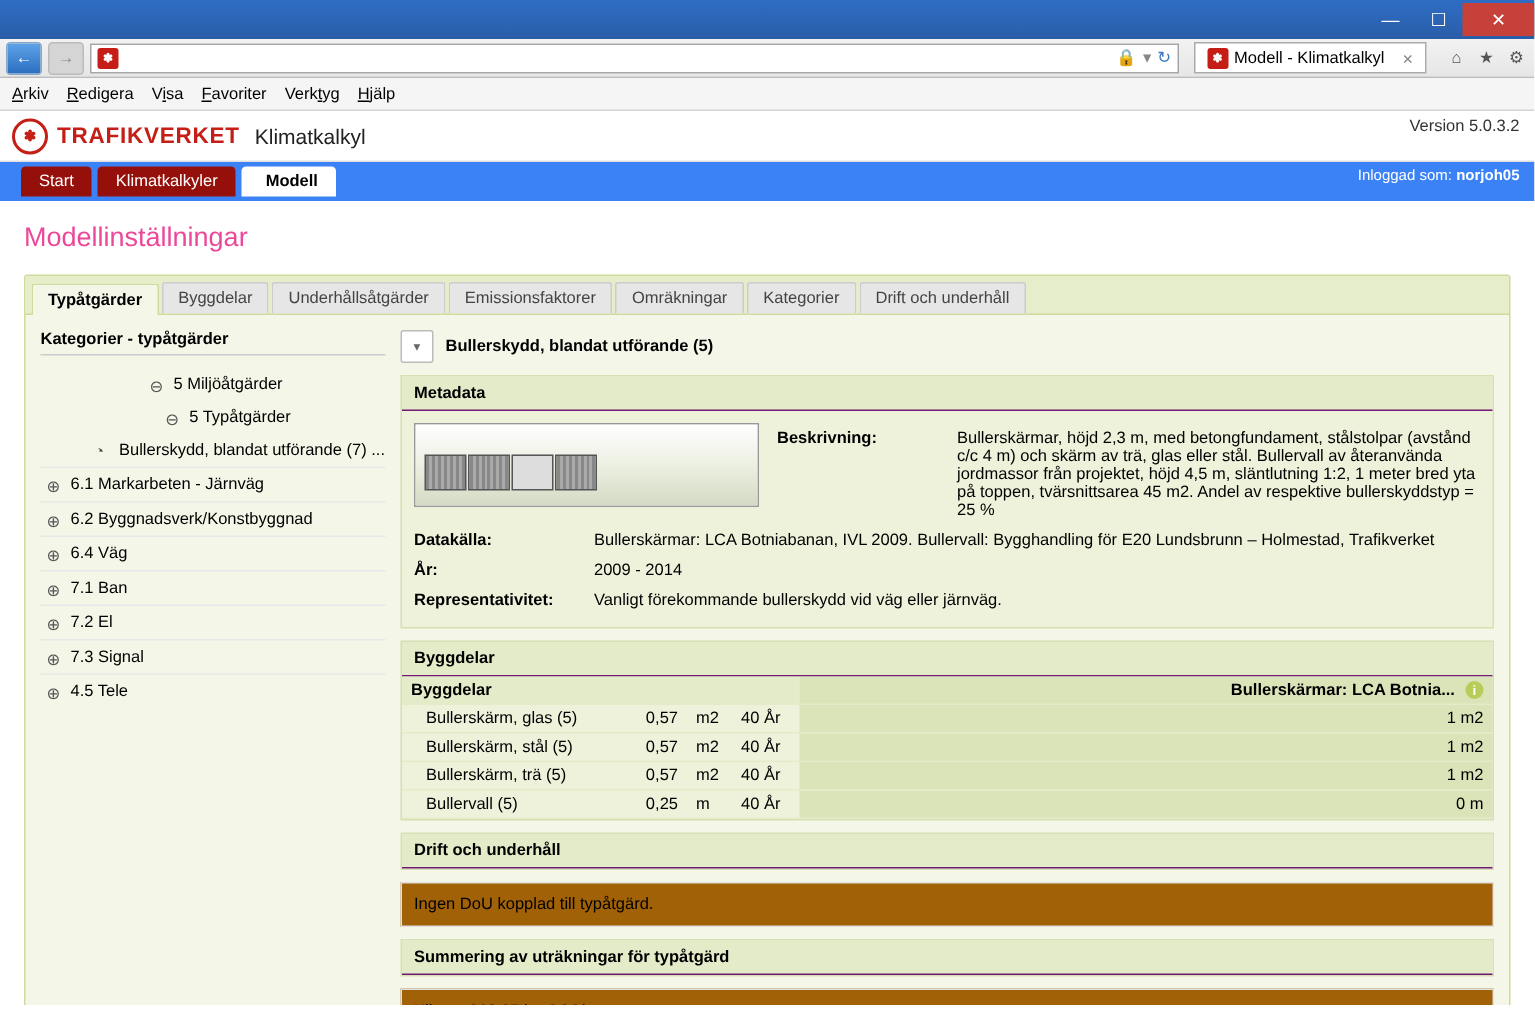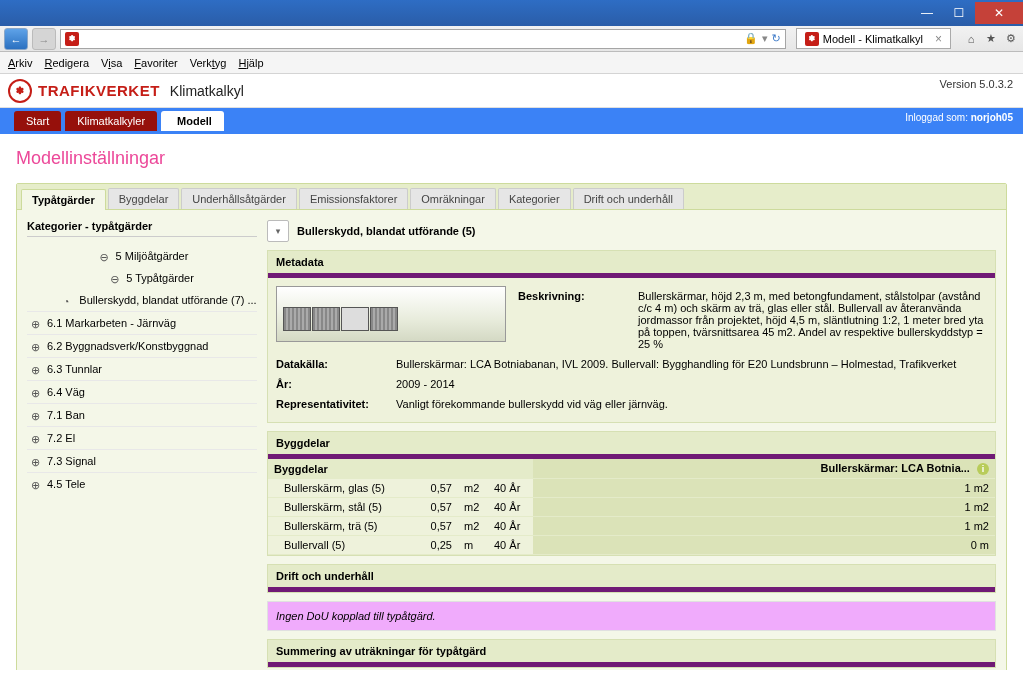--- a/index.html
+++ b/index.html
@@ -47,37 +47,37 @@
 .tree-children { margin-left:16px; }
 .bullet { width:10px; height:10px; display:inline-block; }
 .bullet.plus::before { content:"⊕"; font-size:11px; color:#555; }
 .bullet.minus::before { content:"⊖"; font-size:11px; color:#555; }
 .bullet.leaf::before { content:"◔"; font-size:10px; color:#555; }
 .right-col { flex:1; padding:10px 10px 10px 0; }
 .right-head { display:flex; align-items:center; gap:8px; margin-bottom:8px; }
 .dd-btn { width:22px; height:22px; border:1px solid #bbb; background:#fff; border-radius:2px; display:flex; align-items:center; justify-content:center; font-size:9px; color:#666; }
 .right-head h2 { font-size:11px; font-weight:bold; }
 .section { border:1px solid #d6e0b3; background:#eef2db; margin-bottom:8px; }
-.section-h { padding:5px 8px; font-weight:bold; font-size:11px; background:#e4ebc9; border-bottom:5px solid #701a75; }
+.section-h { padding:5px 8px; font-weight:bold; font-size:11px; background:#e4ebc9; border-bottom:1px solid #701a75; }
 .section-body { padding:8px; font-size:11px; }
 .meta-row { display:flex; padding:4px 0; }
 .meta-row .mlabel { width:120px; font-weight:bold; }
 .meta-row .mval { flex:1; }
 .sketch { width:230px; height:56px; border:1px solid #999; background:#fff; margin-right:12px; position:relative; overflow:hidden; float:left; }
 .sketch .sky { position:absolute; inset:0; background:linear-gradient(#fff,#e8ecdc 60%, #d4d9c4); }
 .sketch .wall { position:absolute; left:6px; bottom:10px; display:flex; gap:1px; }
 .sketch .wall div { width:28px; height:24px; border:1px solid #555; background:repeating-linear-gradient(90deg,#888,#888 2px,#aaa 2px,#aaa 4px); }
 .sketch .wall div:nth-child(3){ background:#ddd; }
 .byggtable { width:100%; border-collapse:collapse; font-size:11px; }
 .byggtable th, .byggtable td { padding:3px 6px; text-align:left; border-bottom:1px solid #e4ebc9; }
 .byggtable th { font-weight:bold; background:#e4ebc9; }
 .byggtable .hcol2 { background:#dbe3b8; }
 .byggtable td.right { text-align:right; }
 .info-i { display:inline-block; width:12px; height:12px; border-radius:50%; background:#b8cc5a; color:#fff; text-align:center; font-size:9px; line-height:12px; margin-left:4px; }
-.plain { background:#f0abfc; border:1px solid #e0e0e0; padding:8px; font-size:11px; margin-bottom:8px;font-style:italic; }
+.plain { background:#a16207; border:1px solid #e0e0e0; padding:8px; font-size:11px; margin-bottom:8px; }
 .scroll-container { height:536px; overflow-y:auto; }
 </style>
 </head>
 <body>
 
 <div class="titlebar">
   <div class="winbtns">
     <div class="winbtn">—</div>
     <div class="winbtn">☐</div>
     <div class="winbtn close">✕</div>
@@ -173,24 +173,20 @@
                   </div>
                 </div>
               </div>
               <div class="tree-item">
                 <span class="bullet plus"></span>
                 <span>6.1 Markarbeten - Järnväg</span>
               </div>
               <div class="tree-item">
                 <span class="bullet plus"></span>
                 <span>6.2 Byggnadsverk/Konstbyggnad</span>
-              </div>
-              <div class="tree-item">
-                <span class="bullet plus"></span>
-                <span>6.3 Tunnlar</span>
               </div>
               <div class="tree-item">
                 <span class="bullet plus"></span>
                 <span>6.4 Väg</span>
               </div>
               <div class="tree-item">
                 <span class="bullet plus"></span>
                 <span>7.1 Ban</span>
               </div>
               <div class="tree-item">

